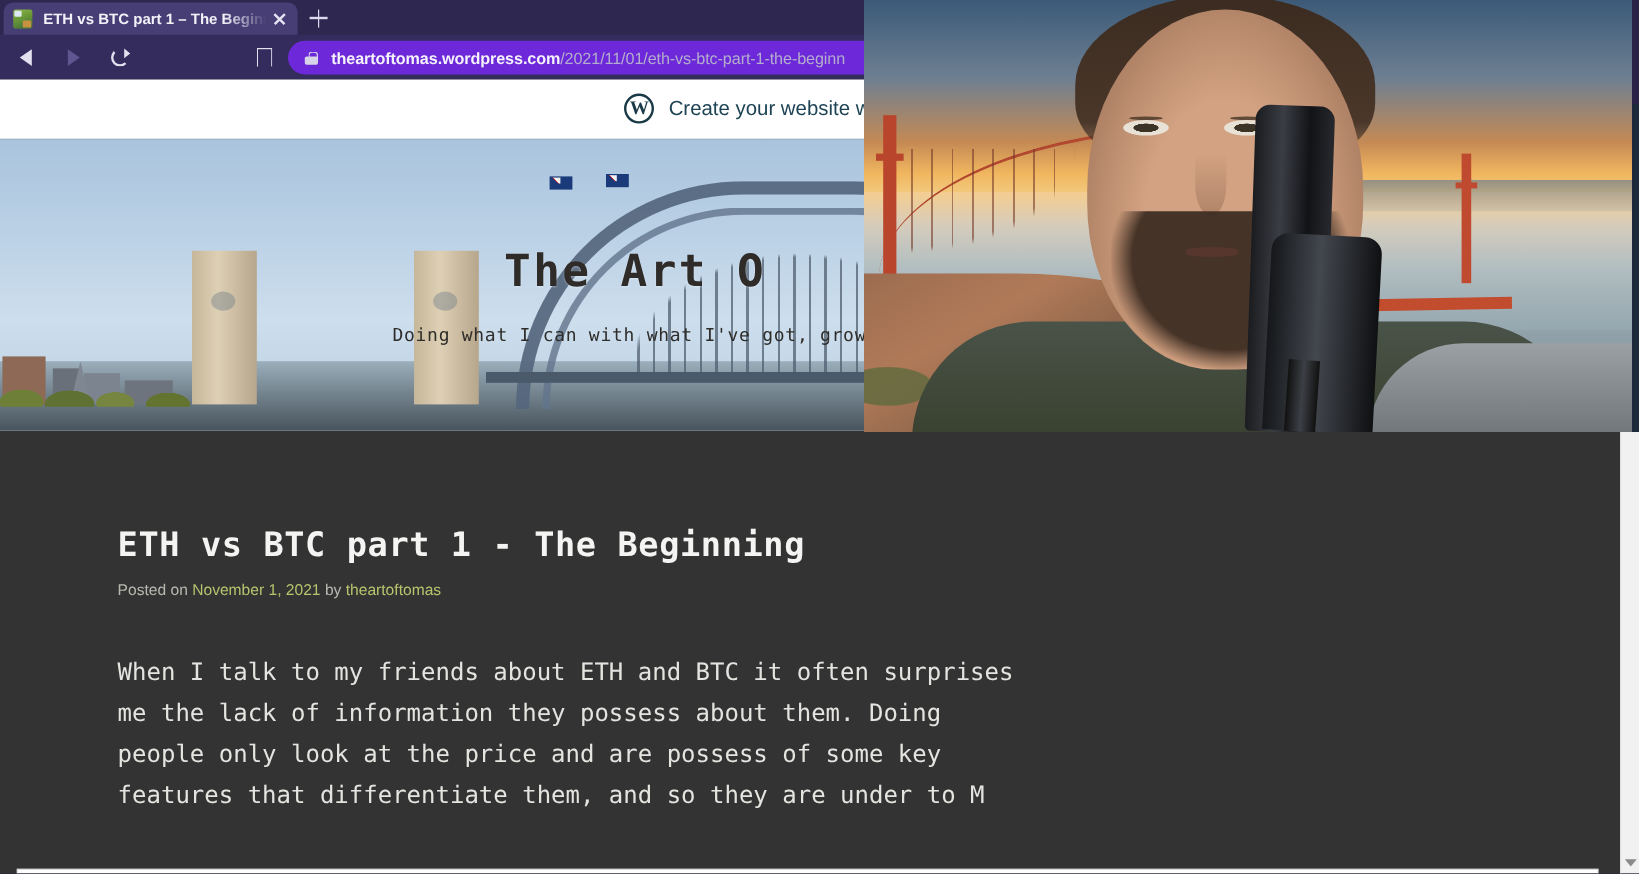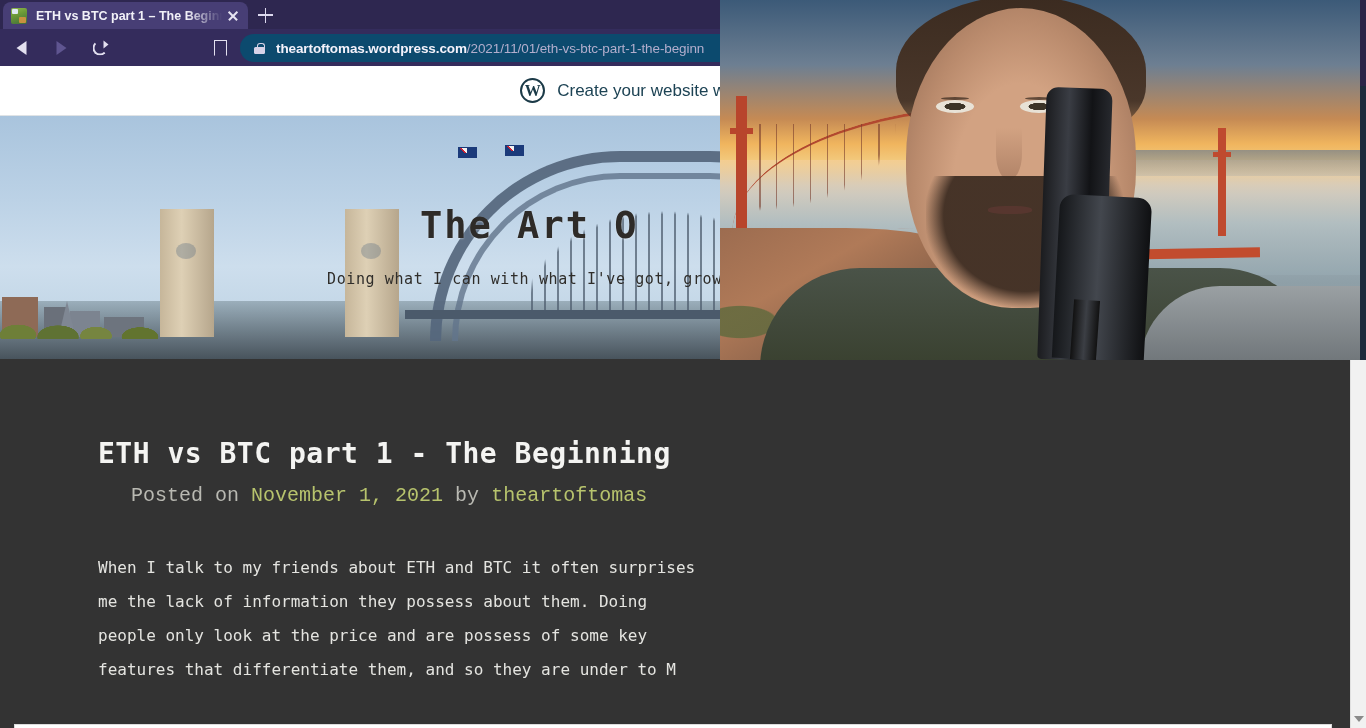--- a/index.html
+++ b/index.html
@@ -133,21 +133,21 @@
   .bookmark::before {
     content: ""; position: absolute; left: 9px; top: 7px;
     width: 11px; height: 15px;
     border: 1.7px solid #e3e0f0;
     border-bottom: none;
     clip-path: polygon(0 0, 100% 0, 100% 100%, 50% 62%, 0 100%);
   }
   .omnibox {
     position: absolute; left: 240px; top: 34px;
     width: 880px; height: 28px;
-    background: #0c4a6e;
+    background: #6d28d9;
     border-radius: 14px;
     display: flex; align-items: center;
     padding-left: 14px;
     overflow: hidden;
   }
   .lock {
     flex: 0 0 11px; width: 11px; height: 12px;
     position: relative; margin-right: 11px;
   }
   .lock::before {
@@ -327,32 +327,31 @@
   }
   .post-title {
     font-family: "DejaVu Sans Mono", monospace;
     font-size: 28px; font-weight: bold;
     color: #f4f4f2;
     letter-spacing: .5px;
     white-space: nowrap;
   }
   .post-meta {
     margin-top: 14px;
-    font-family: Liberation Mono, monospace;
-    font-size: 20px;
+    font-family: Liberation Sans, sans-serif;
+    font-size: 13px;
     color: #b9b9b2;
     white-space: nowrap;
-    margin-left: 33px;
   }
   .post-meta a { color: #b7c36d; text-decoration: none; }
   .post-body {
     margin-top: 44px;
     width: 760px;
     font-family: "DejaVu Sans Mono", monospace;
-    font-size: 16px;
+    font-size: 20px;
     line-height: 34px;
     color: #e4e4e0;
   }
 
   
   .cookie {
     position: absolute; left: 14px; top: 658px;
     width: 1318px; height: 53px;
     background: #ffffff;
     border: 1px solid #dcdcdc;

